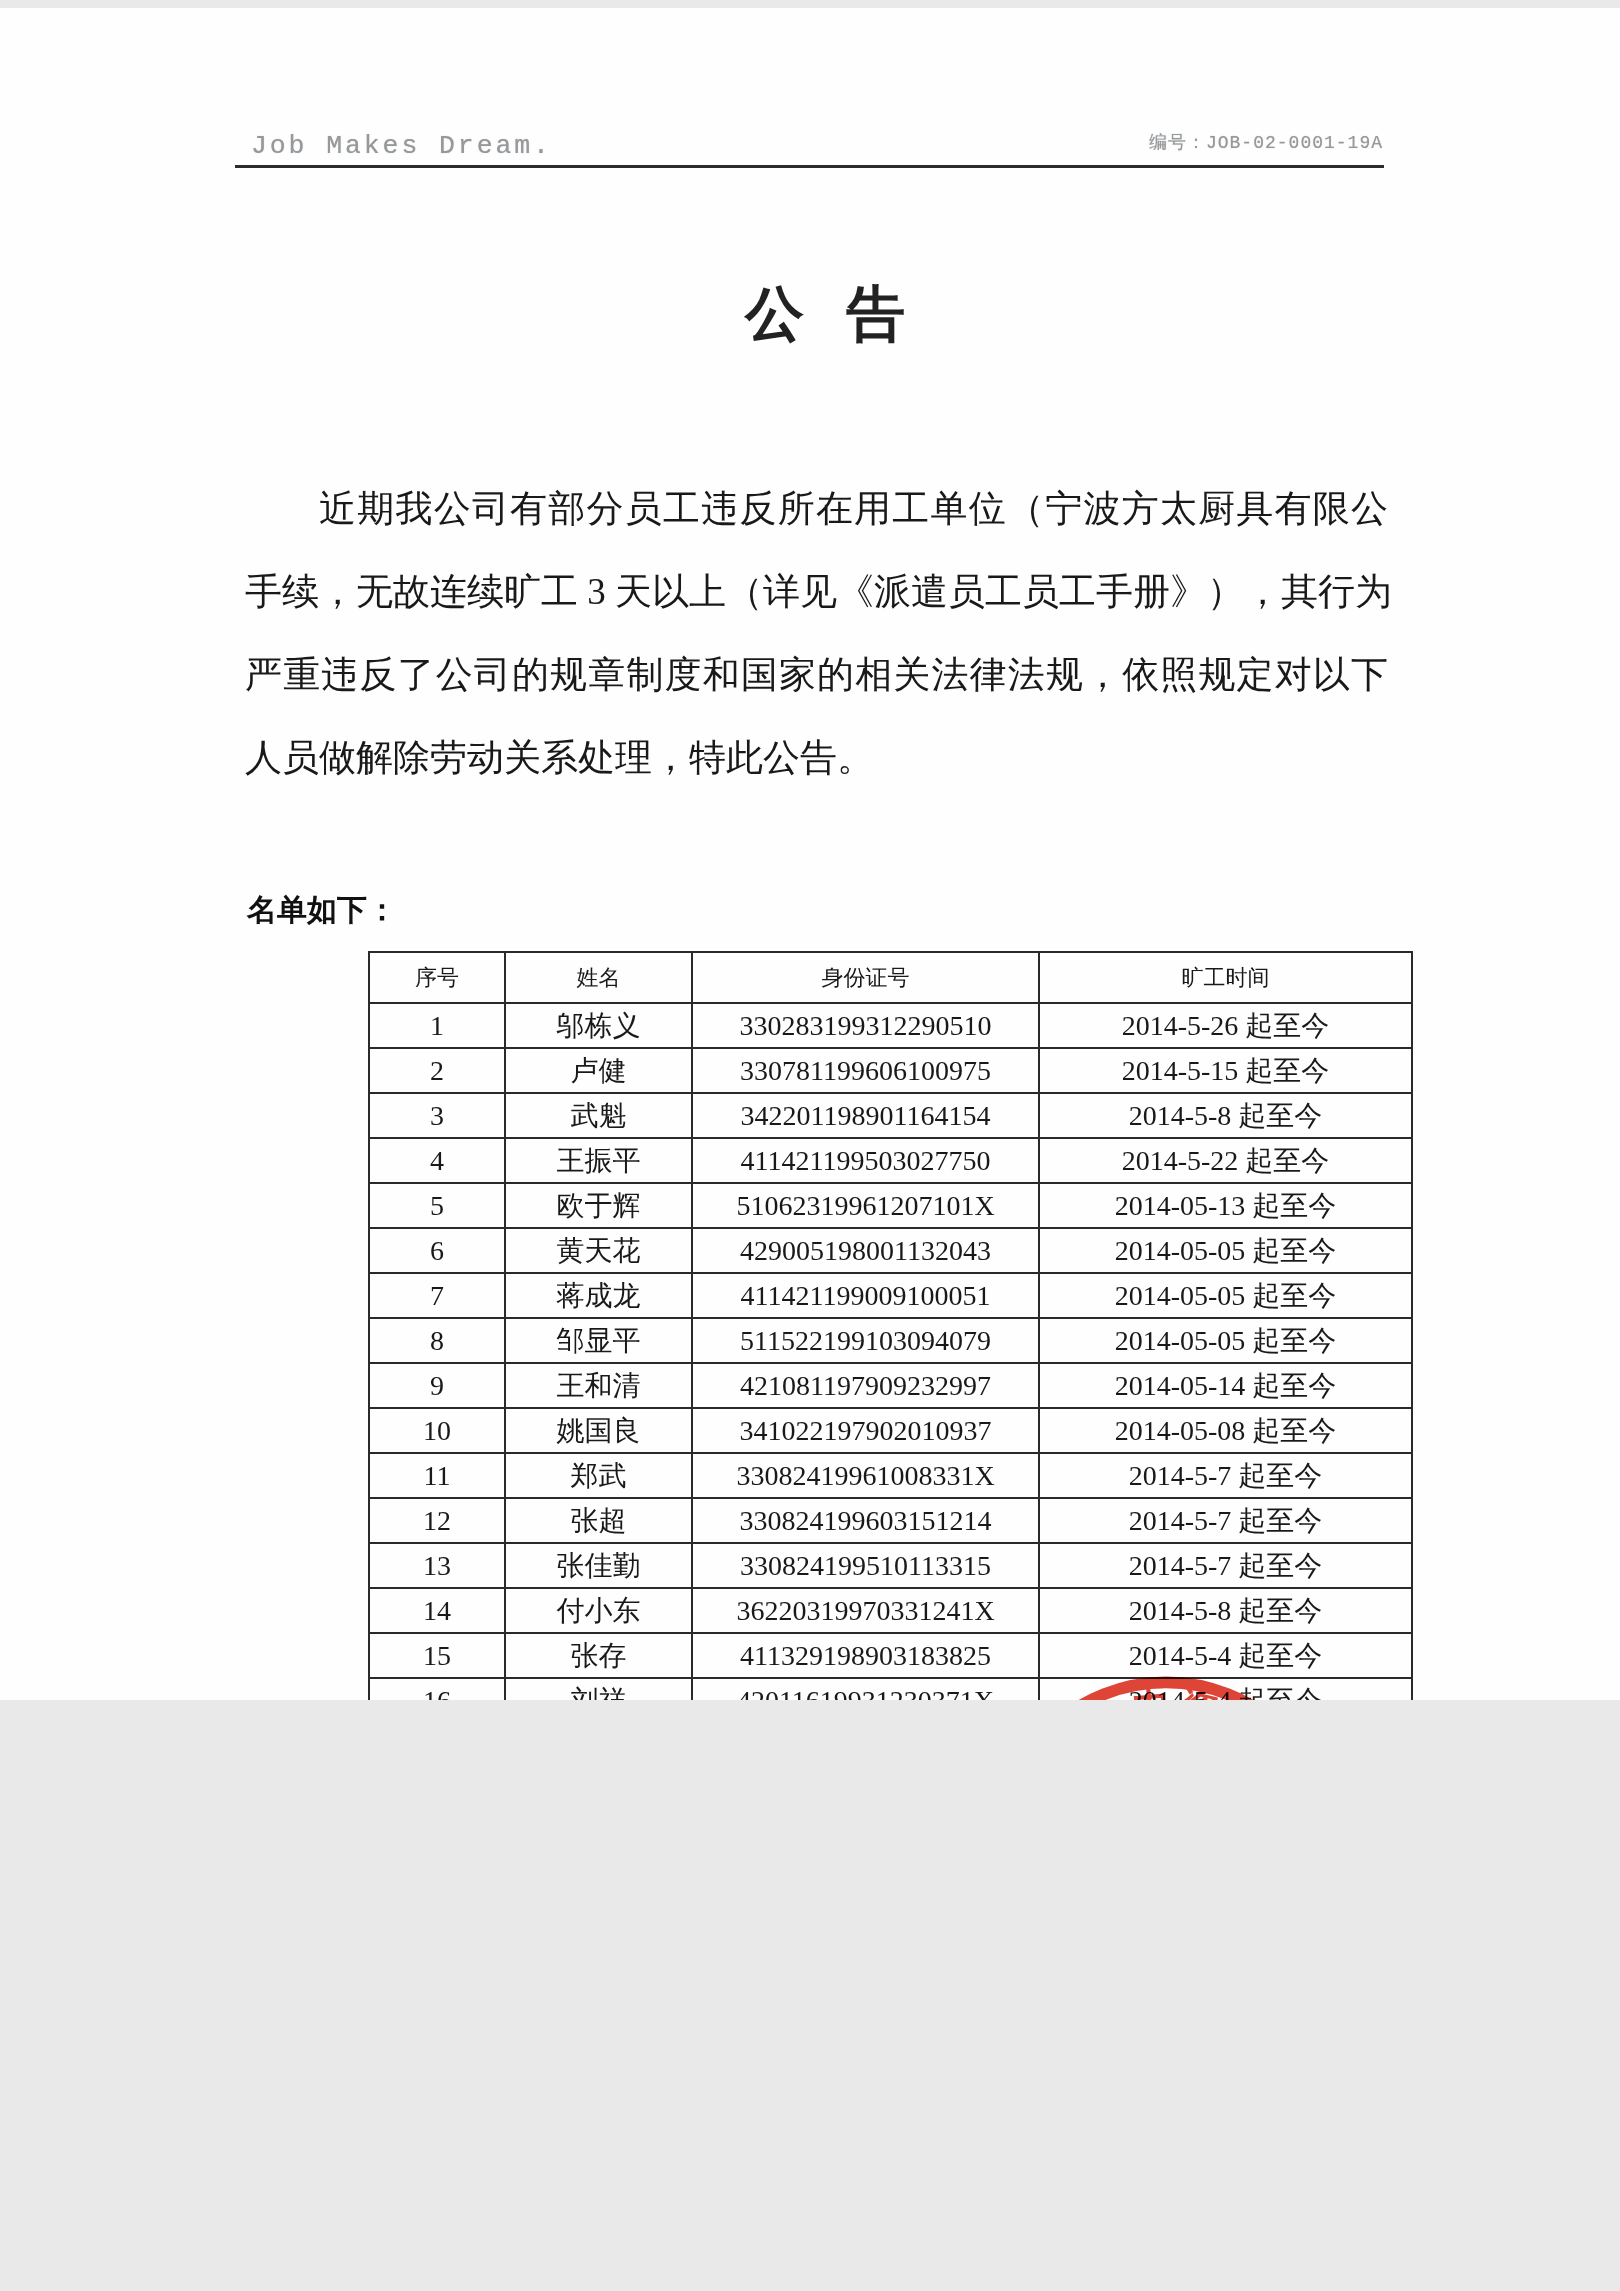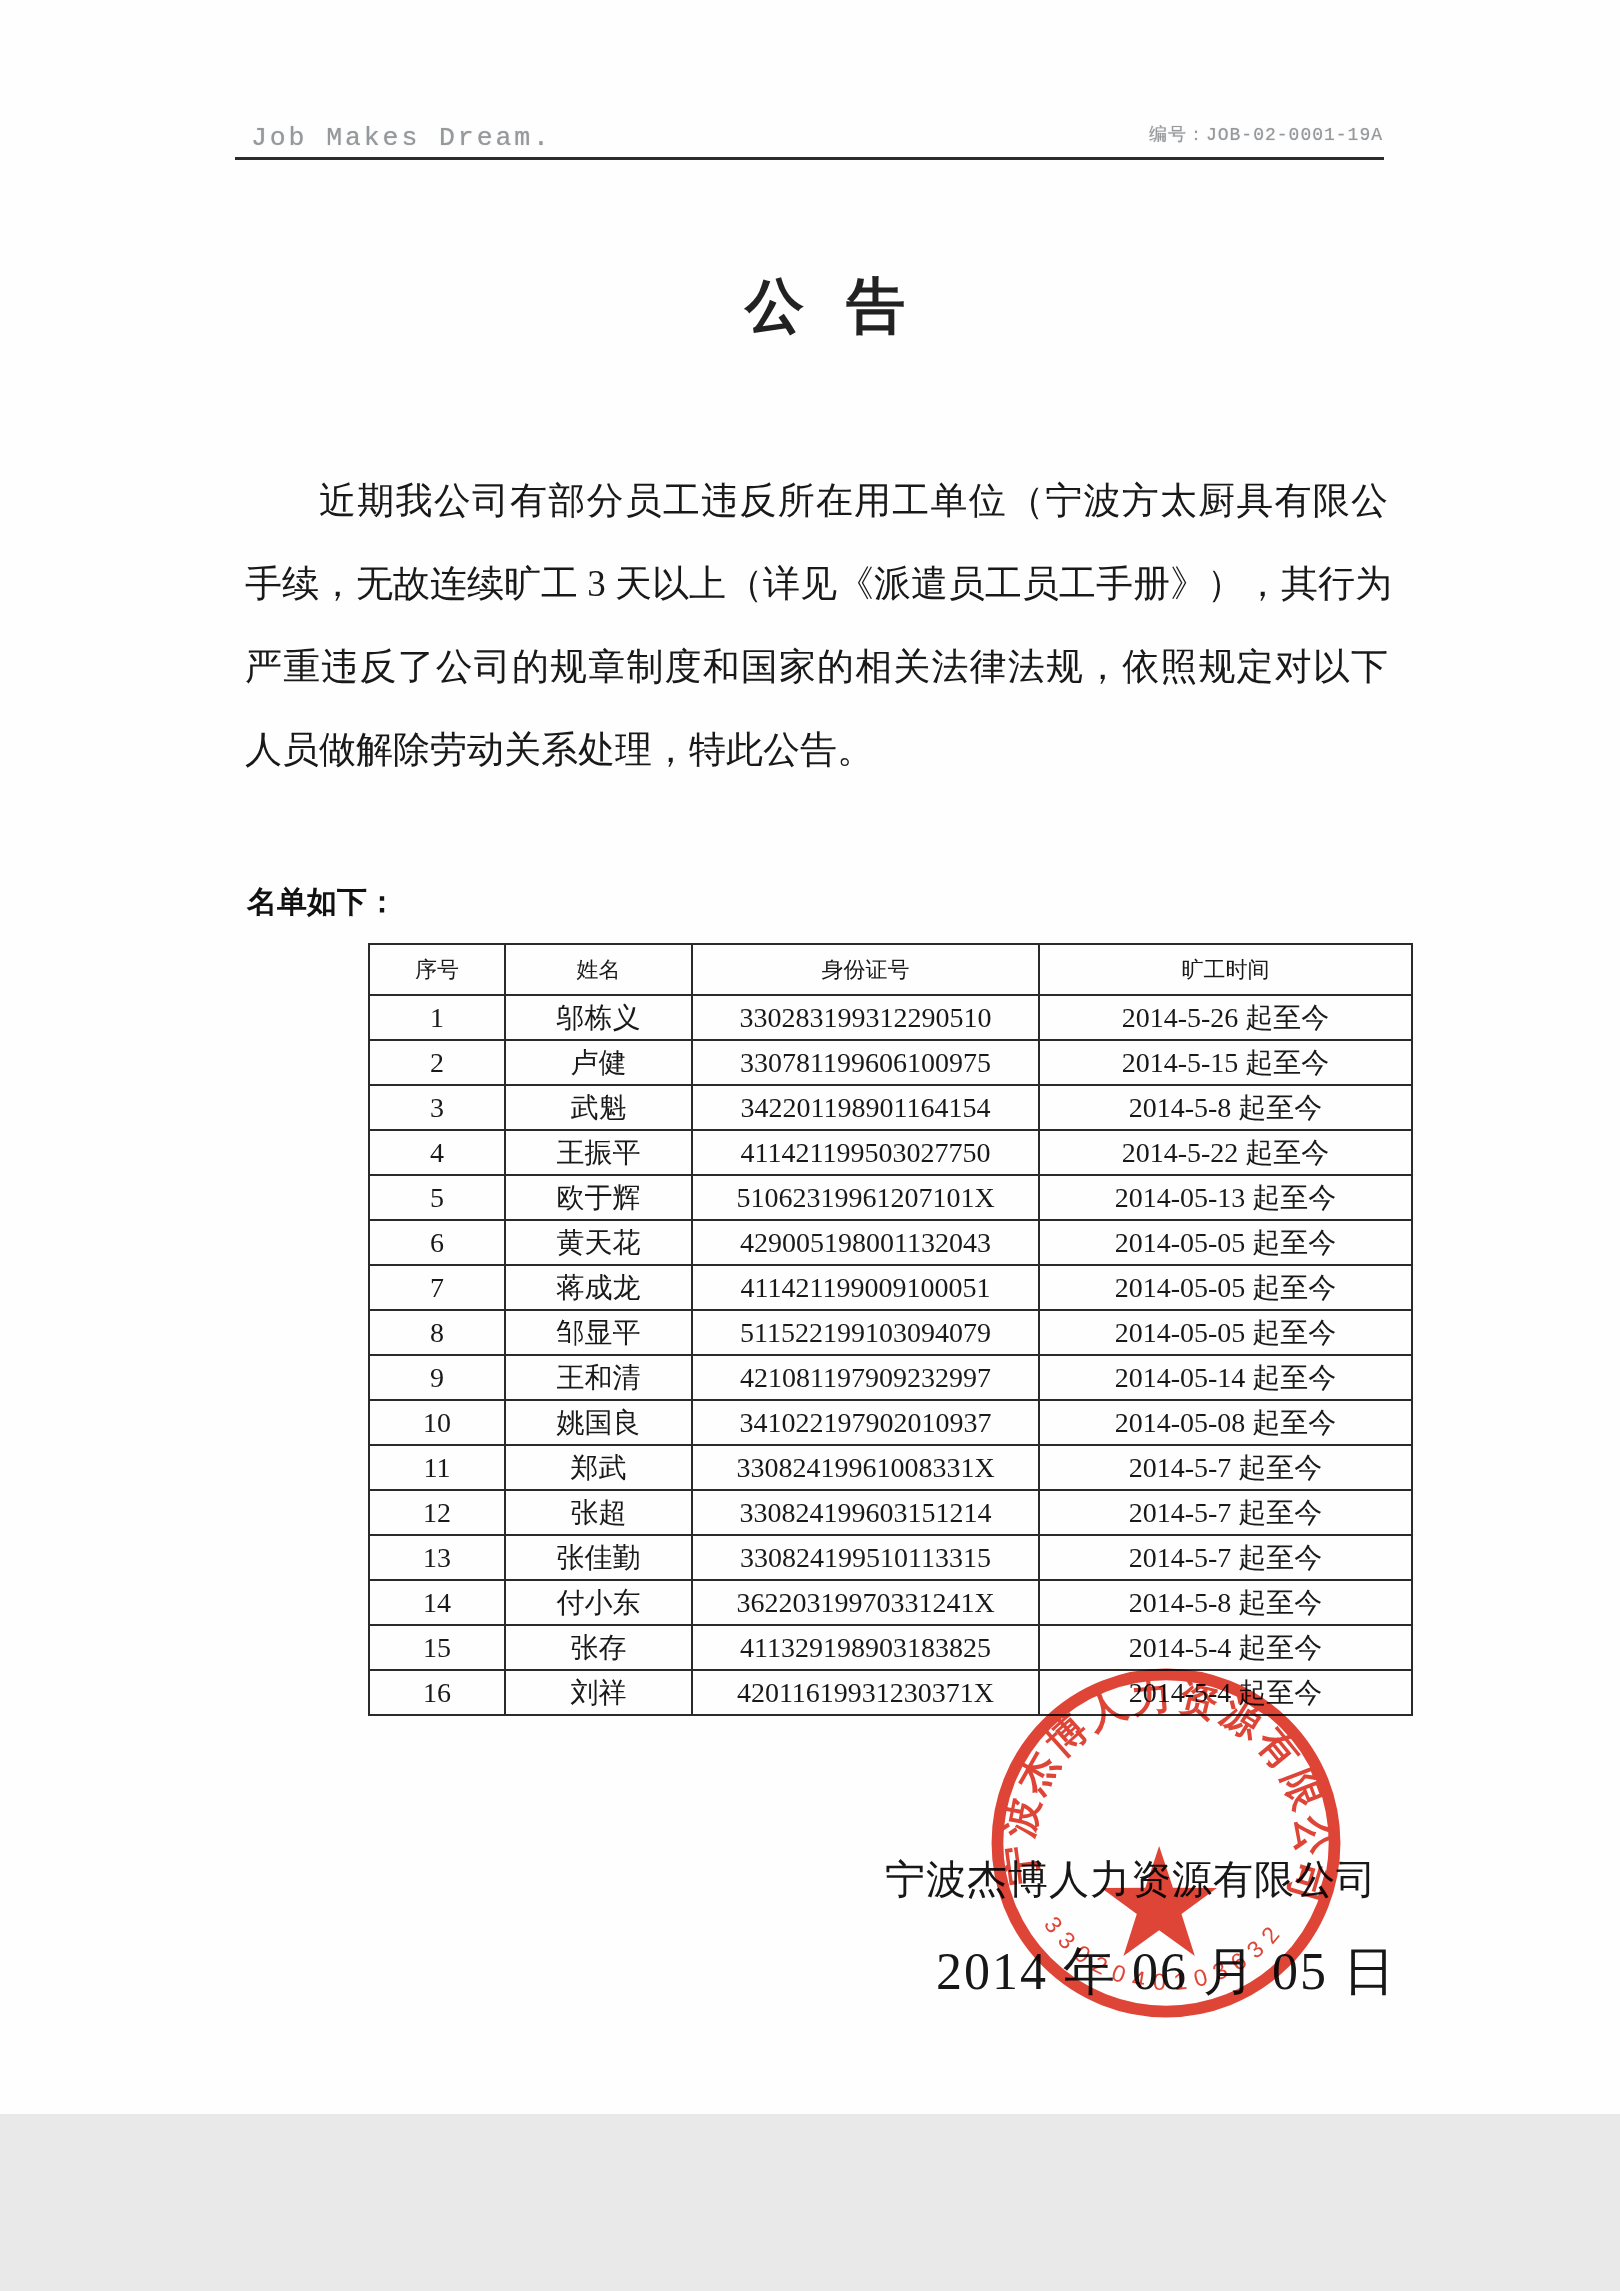--- a/index.html
+++ b/index.html
@@ -1,19 +1,19 @@
 <!DOCTYPE html>
 <html><head>
 <meta charset="utf-8">
 <style>
   html,body{margin:0;padding:0;background:#e9e9e9;}
   .page{
     position:relative;
-    width:1620px;height:2114px;
-    margin:0 auto;
+    width:1620px;height:1692px;
+    margin:8px auto;
     background:#fefefe;
     overflow:hidden;
     font-family:"Liberation Serif","DejaVu Serif",serif;
     color:#1e1e1e;
   }
   
   .hdr-slogan{
     position:absolute;left:251px;top:123px;
     font-family:"Liberation Mono","DejaVu Sans Mono",monospace;
     font-size:26.5px;letter-spacing:2.9px;color:#96999b;

